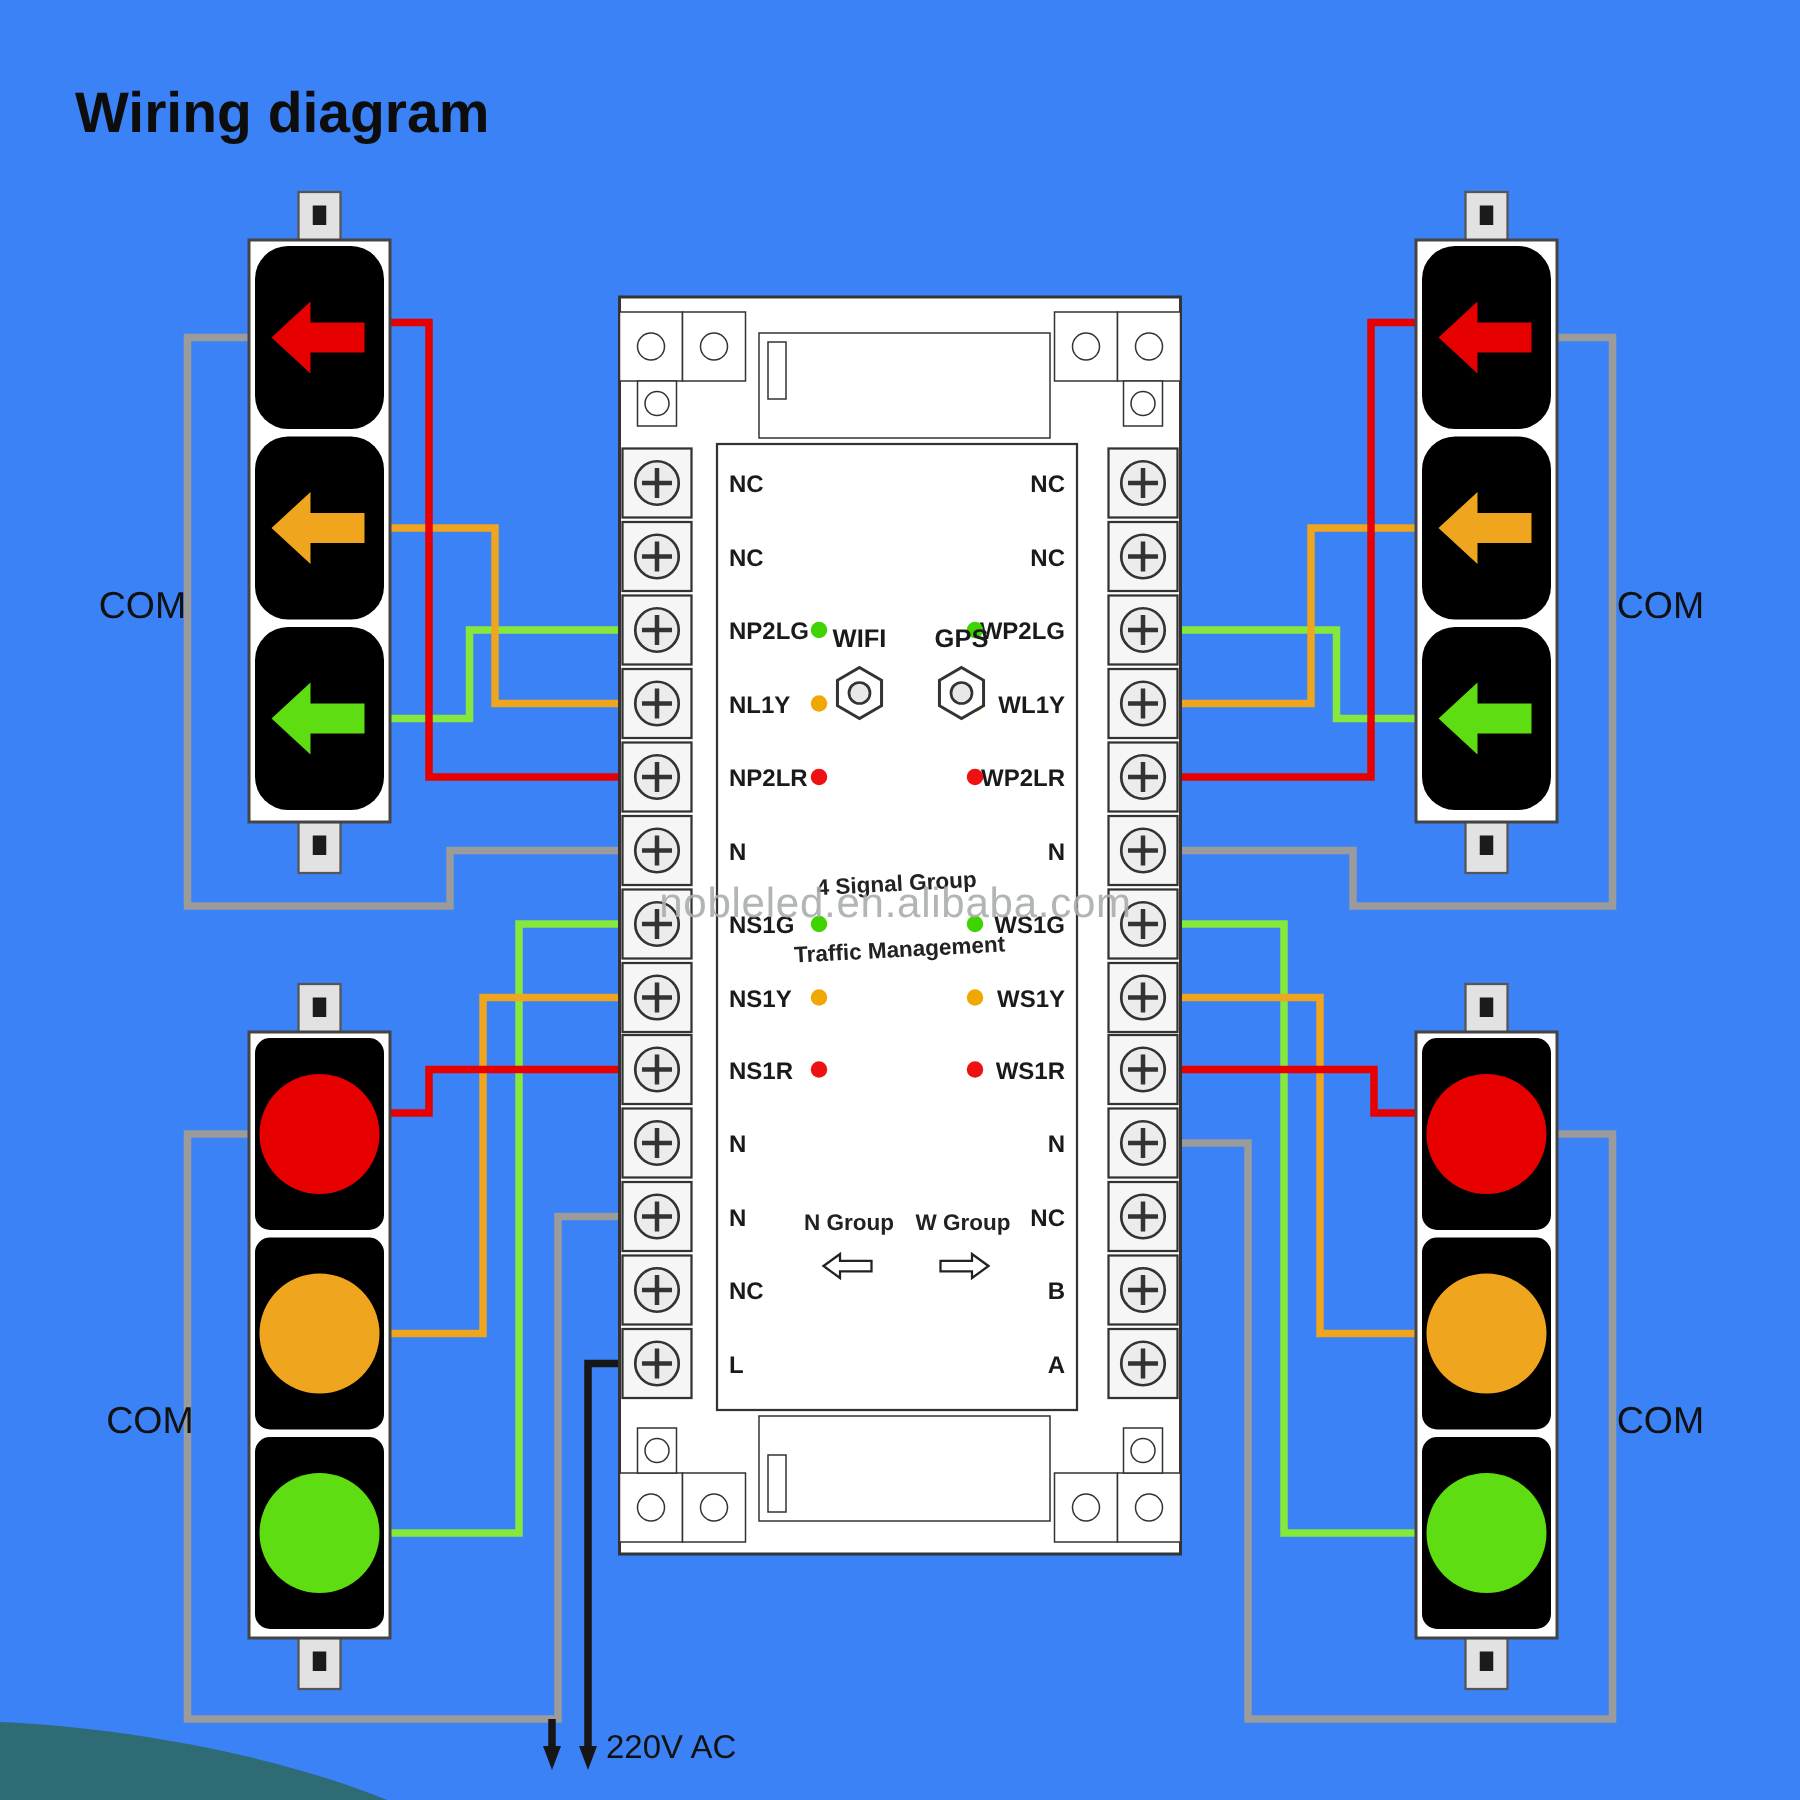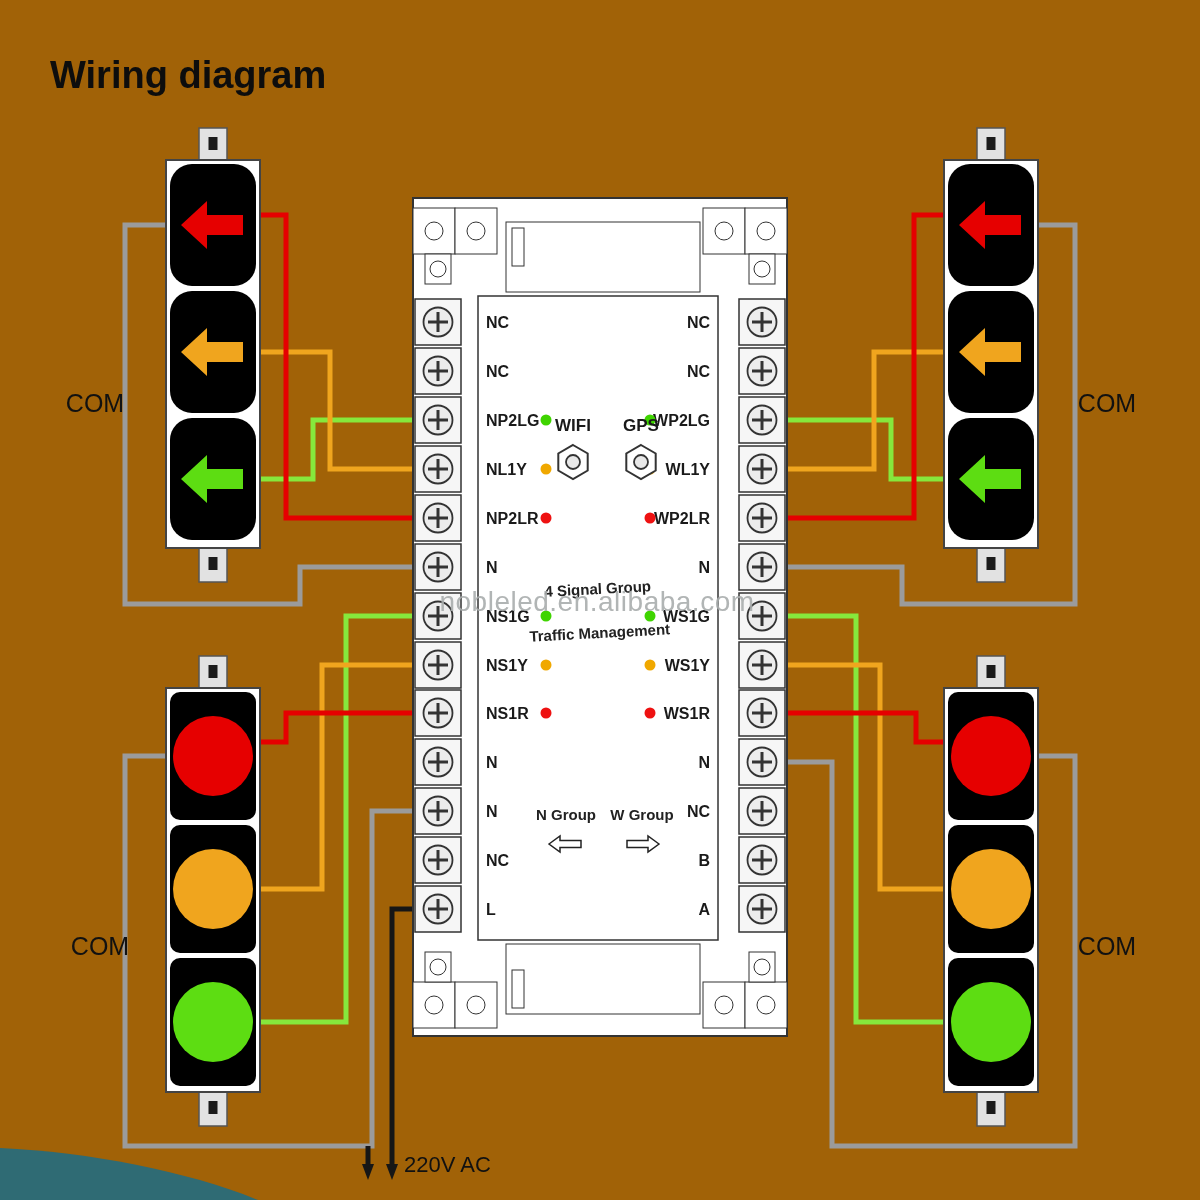--- a/index.html
+++ b/index.html
@@ -1,16 +1,16 @@
 <!DOCTYPE html>
 <html><head>
 <meta charset="utf-8">
 <style>
   html,body{margin:0;padding:0;background:#fff;}
-  .stage{position:relative;width:1200px;height:1200px;background:#a16207;overflow:hidden;}
+  .stage{position:relative;width:1200px;height:1200px;background:#3b82f6;overflow:hidden;}
   svg text{font-family:"Liberation Sans",sans-serif;}
   .title{font-size:38px;font-weight:bold;fill:#0d0d0d;}
   .tl{font-size:16px;font-weight:bold;fill:#1a1a1a;}
   .com{font-size:25px;fill:#111;}
   .wm{font-size:28px;fill:#a9adad;opacity:.9;letter-spacing:.5px;}
   .bb{font-size:15px;font-weight:bold;fill:#222;}
   .bg{font-size:17px;font-weight:bold;fill:#1a1a1a;}
   .volt{font-size:22px;fill:#111;}
   .wire{fill:none;stroke-width:5;}
   .thinline{stroke:#333;fill:#fff;}

